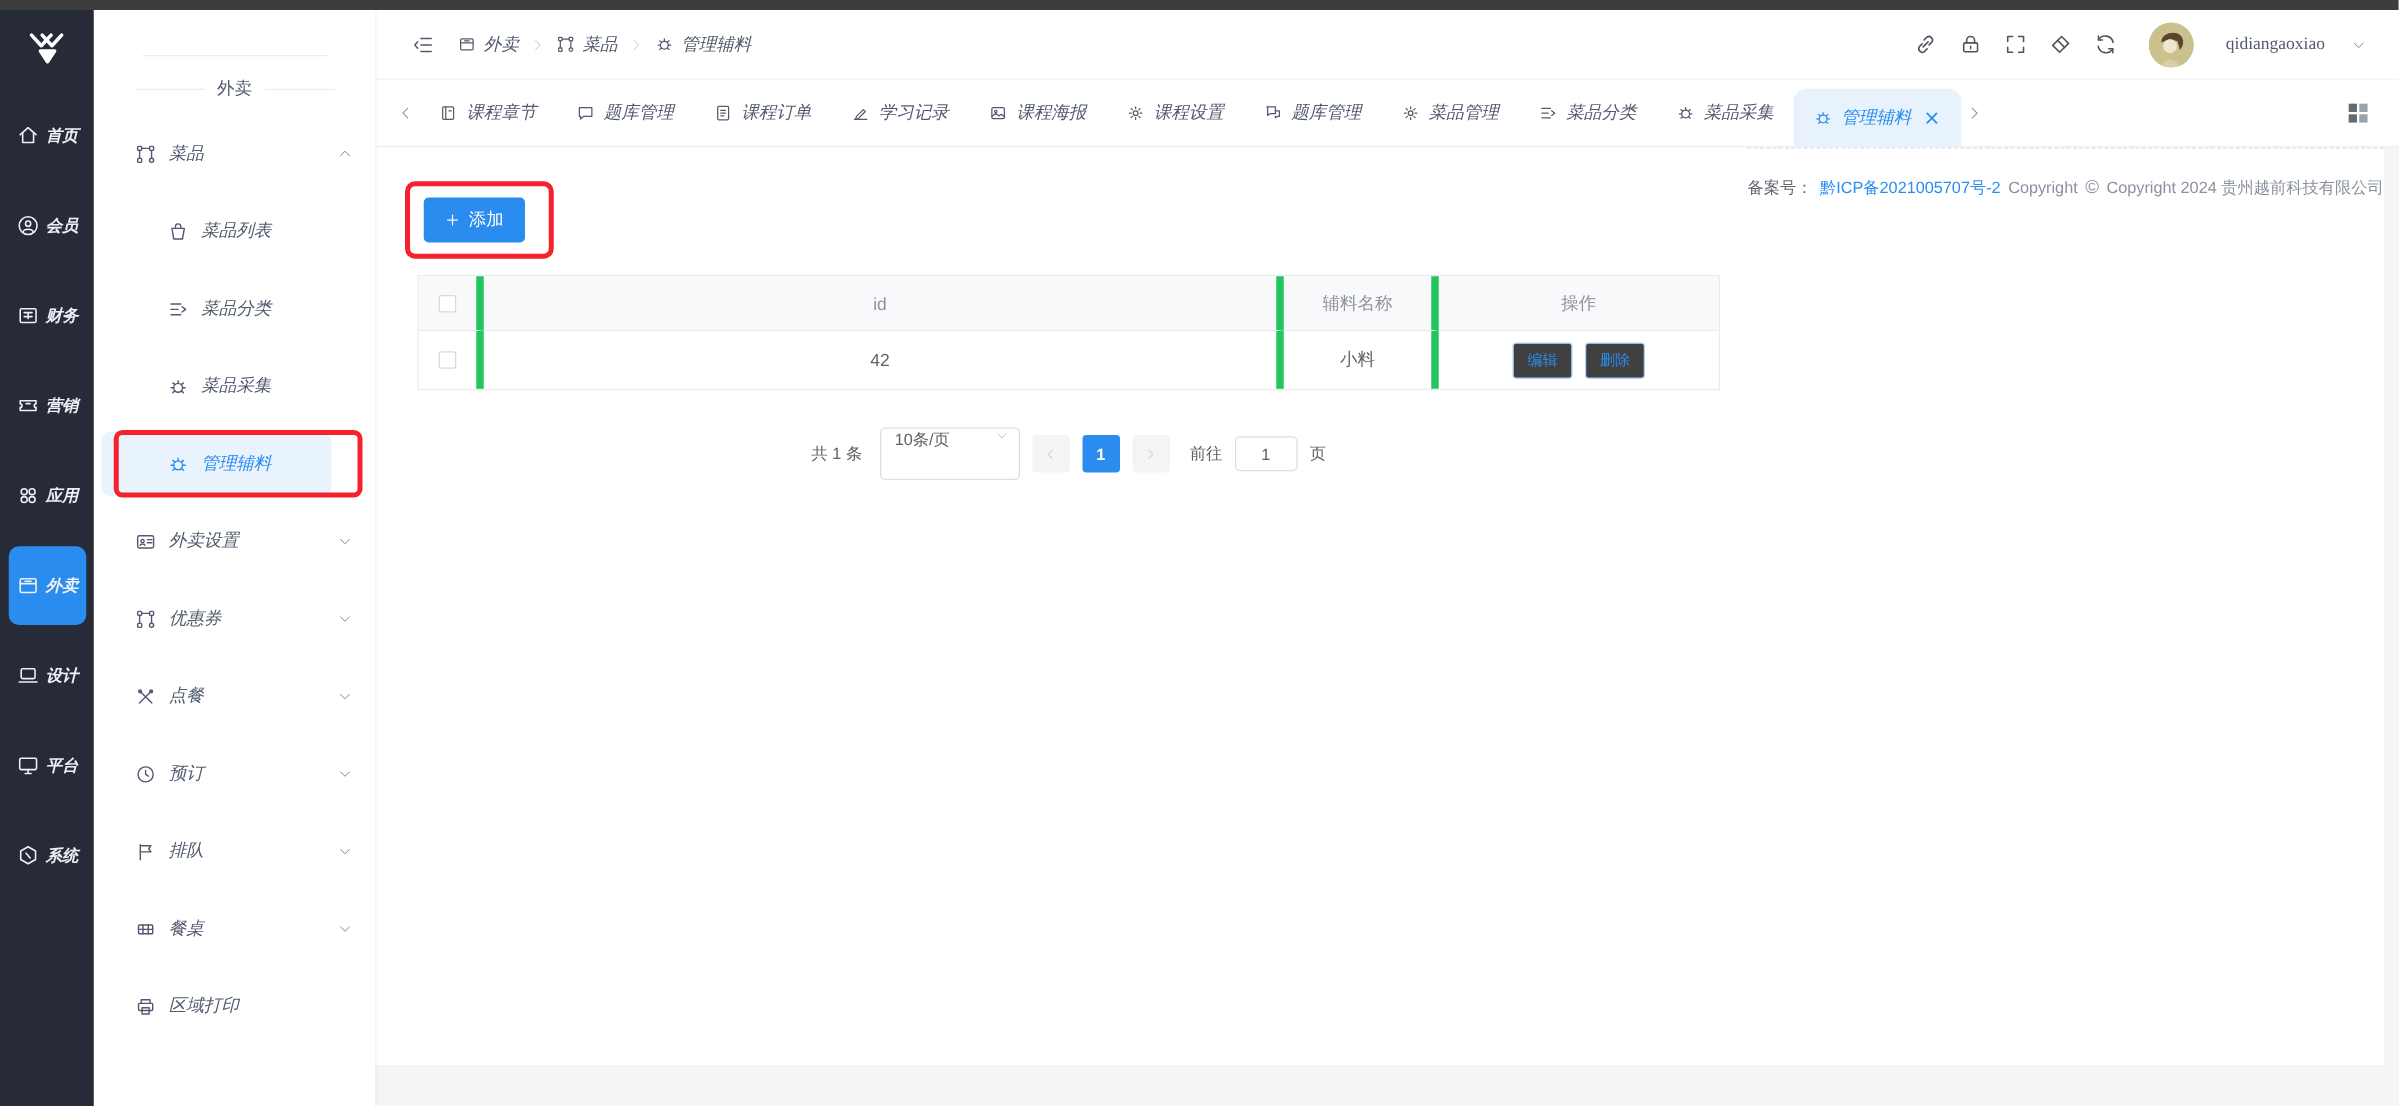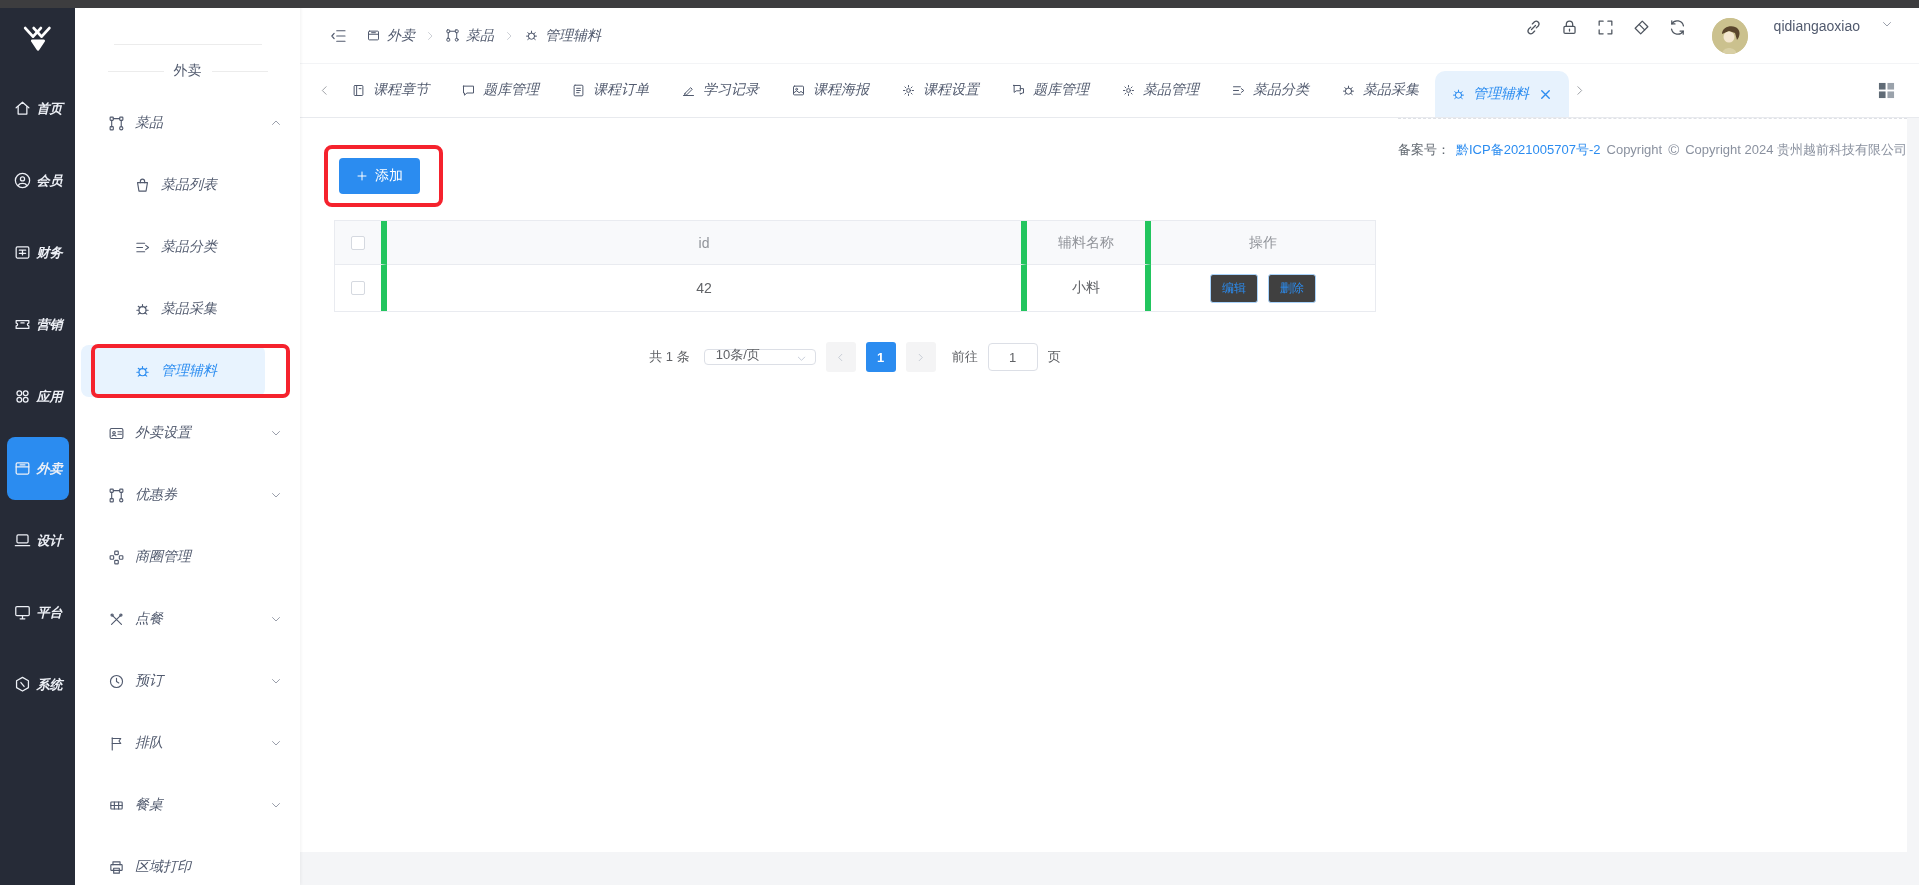--- a/index.html
+++ b/index.html
@@ -40,21 +40,21 @@
 
   
   .main { flex:1; display:flex; flex-direction:column; min-width:0; background:#f4f5f7; }
   .topbar { height:64px; background:#fff; display:flex; align-items:center; padding:8px 26px 0 30px; border-bottom:1px solid #f3f4f6; flex-shrink:0; }
   .crumb { display:flex; align-items:center; gap:9px; font-style:italic; }
   .crumb-item { display:flex; align-items:center; gap:6px; cursor:pointer; }
   .crumb-item svg { width:15px; height:15px; }
   .crumb-sep { width:12px; height:12px; color:#c0c4cc; }
   .collapse-btn { margin-right:18px; cursor:pointer; color:#515a6e; }
   .collapse-btn svg { width:18px; height:18px; }
-  .top-actions { margin-left:auto; display:flex; align-items:flex-start; gap:17px; }
+  .top-actions { margin-left:auto; display:flex; align-items:center; gap:17px;font-family:Liberation Serif, serif; }
   .act-icon { width:19px; height:19px; color:#4e555f; cursor:pointer; }
   .avatar { width:36px; height:36px; border-radius:50%; background:#cbc18e; margin-left:8px; overflow:hidden; cursor:pointer; flex-shrink:0; }
   .username { font-size:14px; color:#515a6e; margin-left:9px; cursor:pointer; }
   .user-chev { width:12px; height:12px; color:#808695; margin-left:4px; cursor:pointer; }
 
   .tabbar { height:54px; background:#fff; border-bottom:1px solid #e8eaee; display:flex; align-items:flex-end; padding:0 16px 0 14px; flex-shrink:0; }
   .tab-scroll { height:54px; display:flex; align-items:center; color:#909399; cursor:pointer; padding:0 4px; }
   .tab-scroll svg { width:13px; height:13px; }
   .tab { display:flex; align-items:center; gap:7px; font-size:14px; font-style:italic; color:#515a6e; padding:0 16px; height:54px; cursor:pointer; white-space:nowrap; }
   .tab svg { width:15px; height:15px; color:#515a6e; }
@@ -81,21 +81,21 @@
   .cell:last-child { border-right:none; }
   .c-check { width:52px; flex-shrink:0; }
   .c-id { width:640px; flex-shrink:0; }
   .c-name { flex:1; }
   .c-ops { width:224px; flex-shrink:0; }
   .checkbox { width:14px; height:14px; border:1px solid #d5d9e0; border-radius:2px; background:#fff; cursor:pointer; }
   .op-btn { font-size:12px; padding:5px 11px; border-radius:3px; color:#2b8cf0; background:#404040; border:1px solid #a9d3fb; margin:0 5px; cursor:pointer; font-family:inherit; }
 
   .pager { display:flex; align-items:center; justify-content:center; gap:10px; margin-top:30px; font-size:13px; color:#606266; }
   .pg-total { margin-right:4px; }
-  .pg-select { width:112px; height:16px; border:1px solid #dcdfe6; border-radius:4px; display:flex; align-items:flex-end; padding:0 22px 0 11px; position:relative; cursor:pointer; color:#606266; }
+  .pg-select { width:112px; height:42px; border:1px solid #dcdfe6; border-radius:4px; display:flex; align-items:flex-start; padding:0 22px 0 11px; position:relative; cursor:pointer; color:#606266; }
   .pg-select .chev { position:absolute; right:8px; width:11px; height:11px; color:#b4bccc; }
   .pg-btn { min-width:30px; height:30px; background:#f4f4f5; border-radius:3px; display:flex; align-items:center; justify-content:center; color:#b8bfc9; cursor:pointer; }
   .pg-btn svg { width:11px; height:11px; }
   .pg-btn.cur { background:#2b8cf0; color:#fff; font-weight:bold; }
   .goto-input { width:50px; height:28px; border:1px solid #dcdfe6; border-radius:4px; text-align:center; font-size:13px; color:#606266; font-family:inherit; outline:none; }
 
   .card-footer { border-top:1px dashed #dfe1e6; height:62px; display:flex; align-items:center; justify-content:center; gap:6px; font-size:13px; color:#8a919f; flex-shrink:0; }
   .card-footer .beian-label { color:#60676f; }
   .card-footer a { color:#2b8cf0; text-decoration:none; cursor:pointer; }
 </style>
@@ -254,29 +254,20 @@
             <rect x="3" y="3" width="4.5" height="4.5" rx="1"></rect>
             <rect x="16.5" y="3" width="4.5" height="4.5" rx="1"></rect>
             <rect x="3" y="16.5" width="4.5" height="4.5" rx="1"></rect>
             <circle cx="18.7" cy="18.7" r="2.3"></circle>
             <path d="M7.5 5.2h9M5.2 7.5v9M18.7 7.5v8.9"></path>
           </svg>
         <span class="label">优惠券</span>
         <svg class="ic chev" viewBox="0 0 24 24">
             <path d="M5 9l7 7 7-7"></path>
           </svg>
-      </div>
-      <div class="menu-item">
-        <svg class="ic" viewBox="0 0 24 24">
-            <rect x="9.5" y="3" width="5" height="5" rx="1"></rect>
-            <rect x="3" y="9.5" width="5" height="5" rx="1"></rect>
-            <rect x="16" y="9.5" width="5" height="5" rx="1"></rect>
-            <rect x="9.5" y="16" width="5" height="5" rx="1"></rect>
-          </svg>
-        <span class="label">商圈管理</span>
       </div>
       <div class="menu-item">
         <svg class="ic" viewBox="0 0 24 24">
             <path d="M5 5l14 14M19 5L5 19"></path>
             <circle cx="5.8" cy="5.8" r="1.6"></circle>
             <circle cx="18.2" cy="5.8" r="1.6"></circle>
           </svg>
         <span class="label">点餐</span>
         <svg class="ic chev" viewBox="0 0 24 24">
             <path d="M5 9l7 7 7-7"></path>

